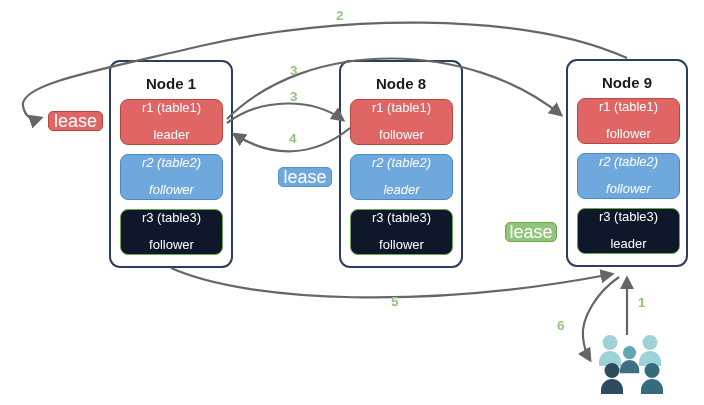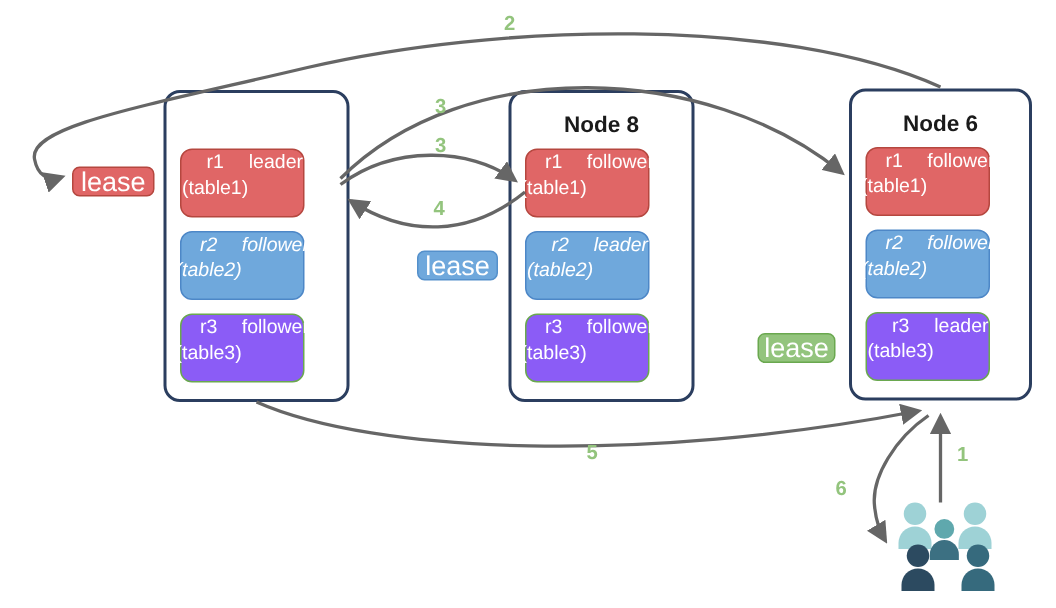--- a/index.html
+++ b/index.html
@@ -13,27 +13,27 @@
     border:2px solid #2b3e5f;border-radius:11px;box-sizing:border-box;z-index:1;
   }
   #node1{left:109px;top:60px;}
   #node2{left:339px;top:60px;}
   #node3{left:566px;top:59px;width:122px;}
   .node-title{
     text-align:center;font-weight:bold;font-size:15px;color:#1a1a1a;
     padding-top:13px;height:23px;
   }
   .replica{
-    position:absolute;left:9px;width:83px;height:46px;border-radius:8px;
+    position:absolute;left:9px;width:103px;height:46px;border-radius:8px;
     color:#ffffff;font-size:13px;line-height:1.3;text-align:center;
-    display:flex;justify-content:center;box-sizing:border-box;
+    display:flex;flex-direction:column;justify-content:space-between;box-sizing:border-box;
   }
   .rep-red{background:#e06666;border:1.5px solid #b5473f;}
   .rep-blue{background:#6fa8dc;border:1.5px solid #4d87c7;}
-  .rep-green{background:#8b5cf6;border:1.5px solid #6aa84f;}
+  .rep-green{background:#0f172a;border:1.5px solid #6aa84f;}
   .pos1{top:37px;} .pos2{top:92px;font-style:italic;} .pos3{top:147px;}
   
   .lease{
     position:absolute;height:20px;border-radius:5px;color:#ffffff;font-size:18px;
     display:flex;align-items:center;justify-content:center;box-sizing:border-box;z-index:3;
   }
   #lease-red{left:48px;top:111px;width:55px;background:#e06666;border:1.5px solid #b5473f;}
   #lease-blue{left:278px;top:167px;width:54px;background:#6fa8dc;border:1.5px solid #5490cb;}
   #lease-green{left:505px;top:222px;width:52px;background:#93c47d;border:1.5px solid #6aa84f;}
   
@@ -50,20 +50,21 @@
   
   .overlay{position:absolute;left:0;top:0;z-index:2;pointer-events:none;}
   .arrow{fill:none;stroke:#666666;stroke-width:2.2px;}
 </style>
 </head>
 <body>
 
 <div class="canvas">
 
   <div class="node" id="node1">
+    <div class="node-title">Node 1</div>
     <div class="replica rep-red pos1">
       <span>r1 (table1)</span>
       <span>leader</span>
     </div>
     <div class="replica rep-blue pos2">
       <span>r2 (table2)</span>
       <span>follower</span>
     </div>
     <div class="replica rep-green pos3">
       <span>r3 (table3)</span>
@@ -81,21 +82,21 @@
       <span>r2 (table2)</span>
       <span>leader</span>
     </div>
     <div class="replica rep-green pos3">
       <span>r3 (table3)</span>
       <span>follower</span>
     </div>
   </div>
 
   <div class="node" id="node3">
-    <div class="node-title">Node 6</div>
+    <div class="node-title">Node 9</div>
     <div class="replica rep-red pos1">
       <span>r1 (table1)</span>
       <span>follower</span>
     </div>
     <div class="replica rep-blue pos2">
       <span>r2 (table2)</span>
       <span>follower</span>
     </div>
     <div class="replica rep-green pos3">
       <span>r3 (table3)</span>

